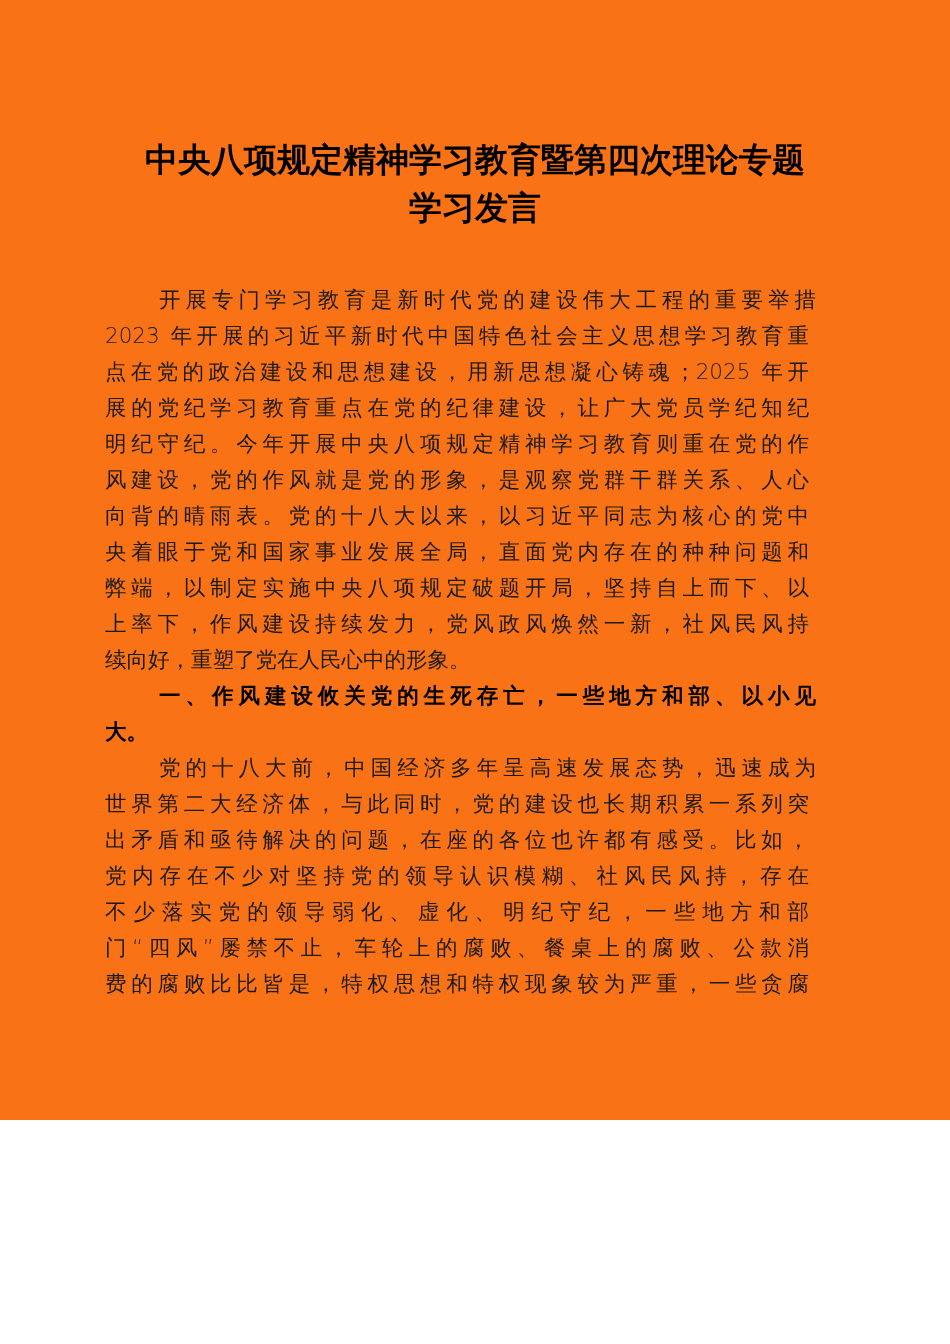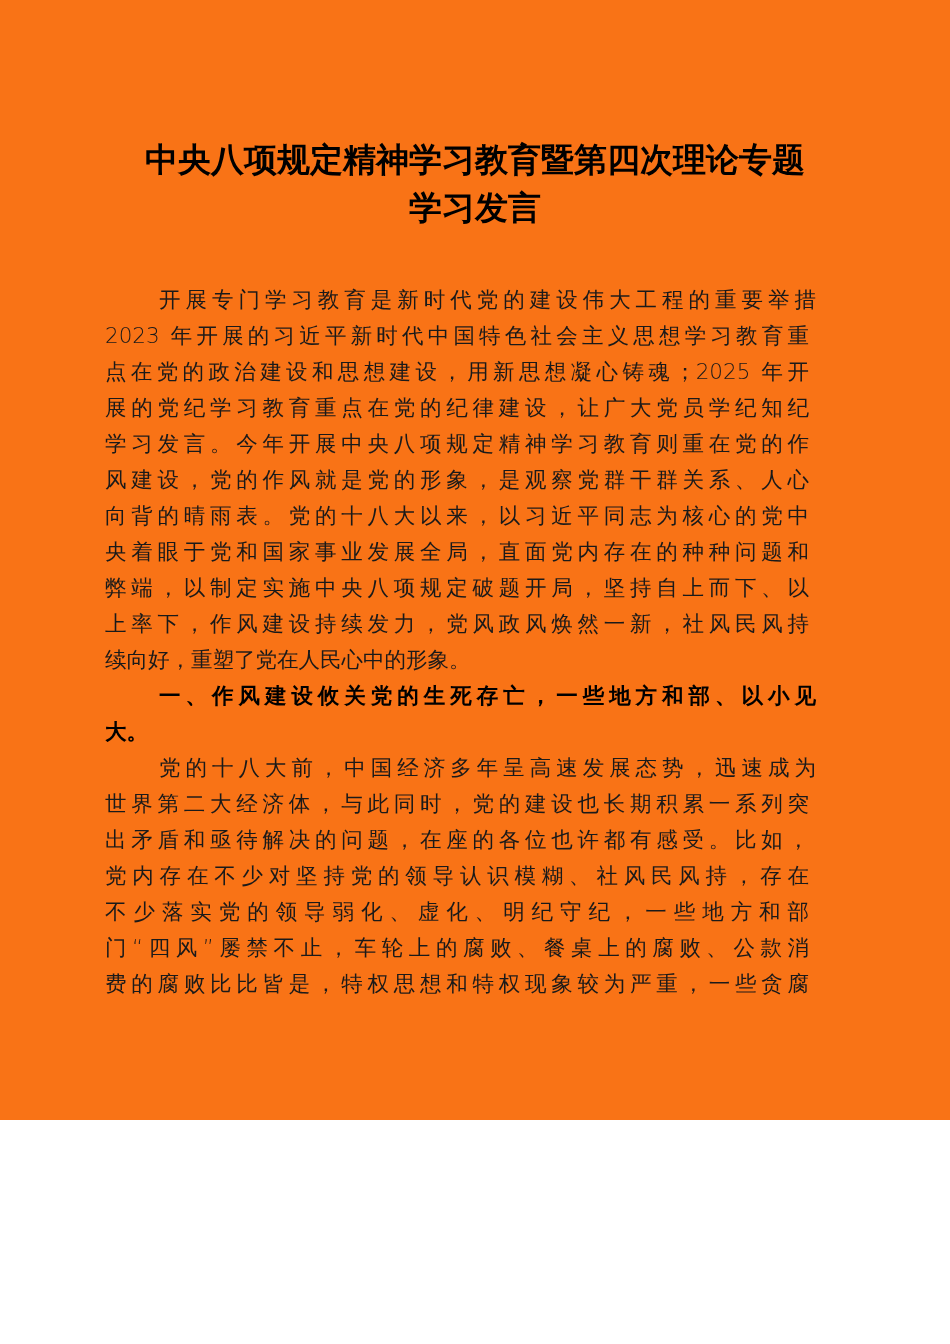--- a/index.html
+++ b/index.html
@@ -62,21 +62,21 @@
 <div class="page">
 
   <div class="title l1">中央八项规定精神学习教育暨第四次理论专题</div>
   <div class="title l2">学习发言</div>
 
   <div>
     <div class="line indent" style="top:282px">开展专门学习教育是新时代党的建设伟大工程的重要举措</div>
     <div class="line" style="top:318px">2023 年开展的习近平新时代中国特色社会主义思想学习教育重</div>
     <div class="line" style="top:354px">点在党的政治建设和思想建设，用新思想凝心铸魂；2025 年开</div>
     <div class="line" style="top:390px">展的党纪学习教育重点在党的纪律建设，让广大党员学纪知纪</div>
-    <div class="line" style="top:426px">学习发言。今年开展中央八项规定精神学习教育则重在党的作</div>
+    <div class="line" style="top:426px">明纪守纪。今年开展中央八项规定精神学习教育则重在党的作</div>
     <div class="line" style="top:462px">风建设，党的作风就是党的形象，是观察党群干群关系、人心</div>
     <div class="line" style="top:498px">向背的晴雨表。党的十八大以来，以习近平同志为核心的党中</div>
     <div class="line" style="top:534px">央着眼于党和国家事业发展全局，直面党内存在的种种问题和</div>
     <div class="line" style="top:570px">弊端，以制定实施中央八项规定破题开局，坚持自上而下、以</div>
     <div class="line" style="top:606px">上率下，作风建设持续发力，党风政风焕然一新，社风民风持</div>
     <div class="line last" style="top:642px">续向好，重塑了党在人民心中的形象。</div>
   </div>
 
   <div>
     <div class="line indent heading" style="top:678px">一、作风建设攸关党的生死存亡，一些地方和部、以小见</div>

